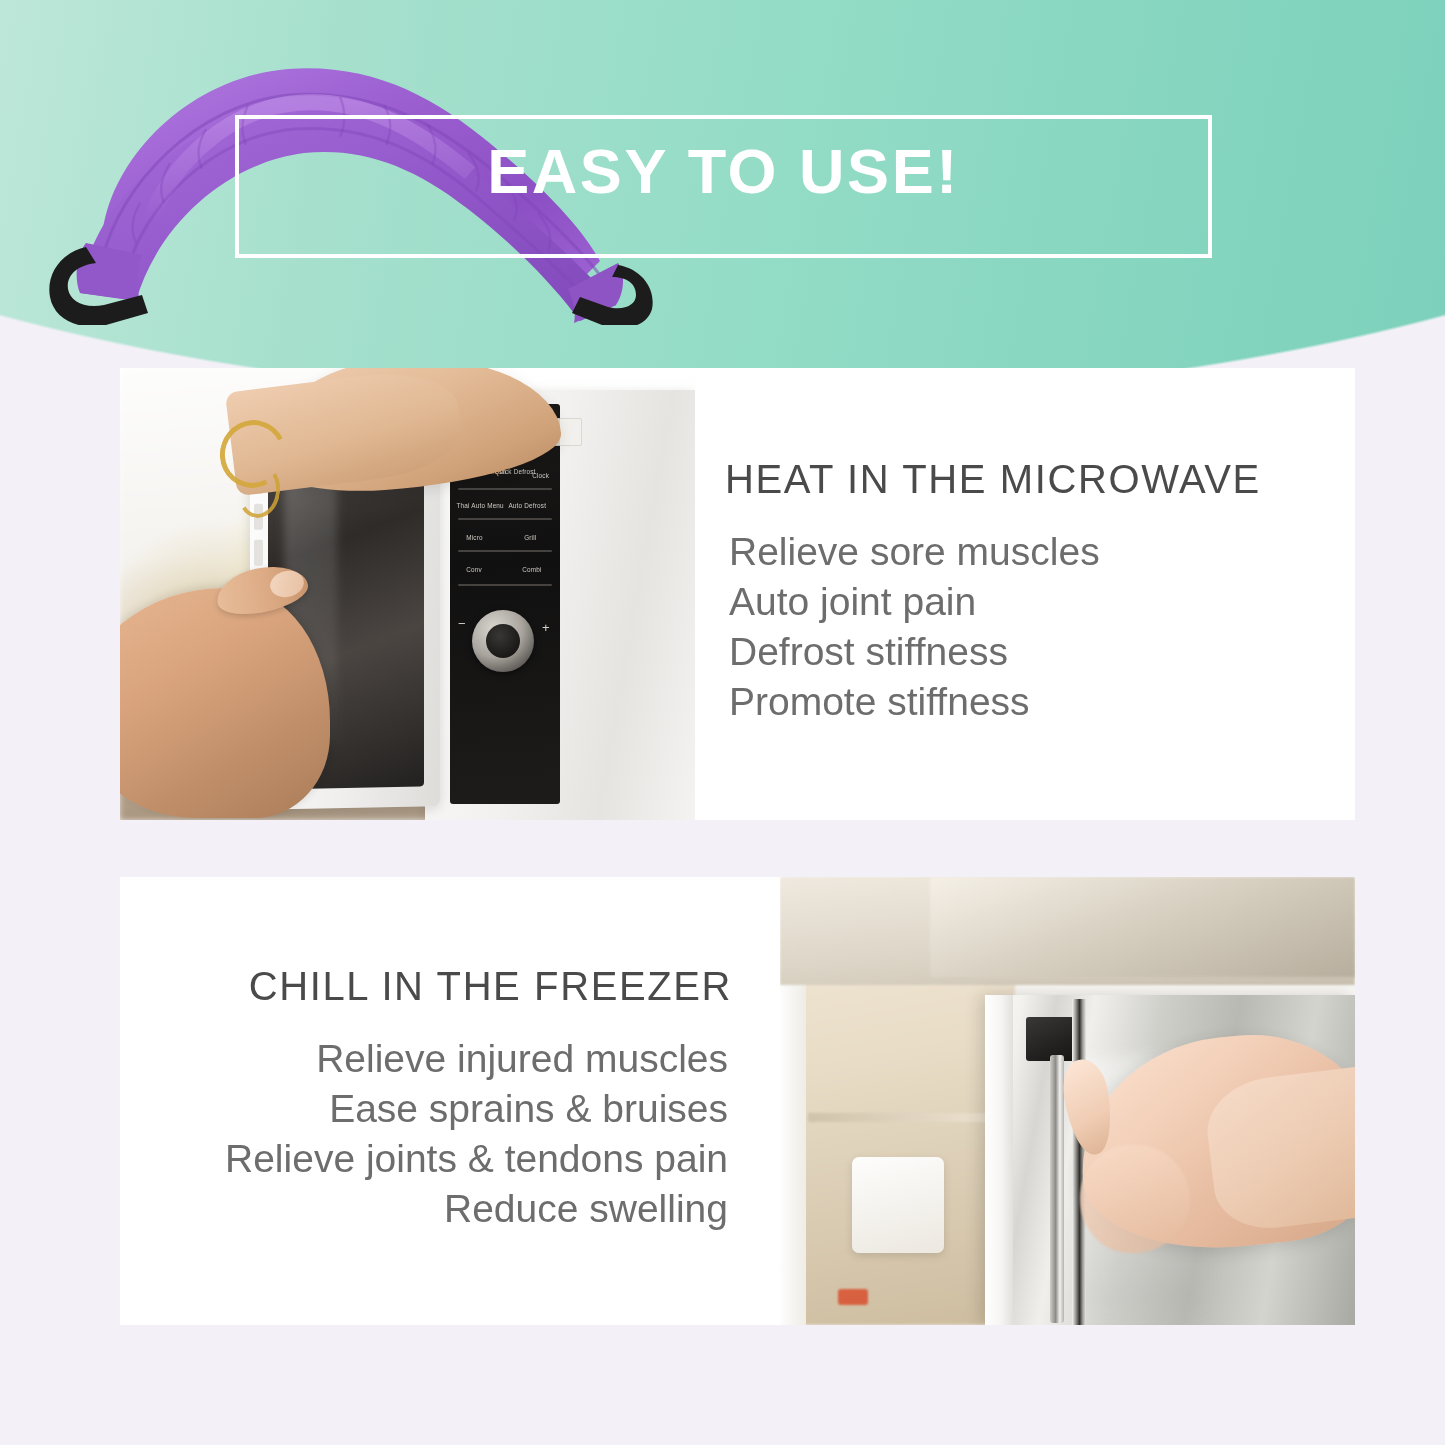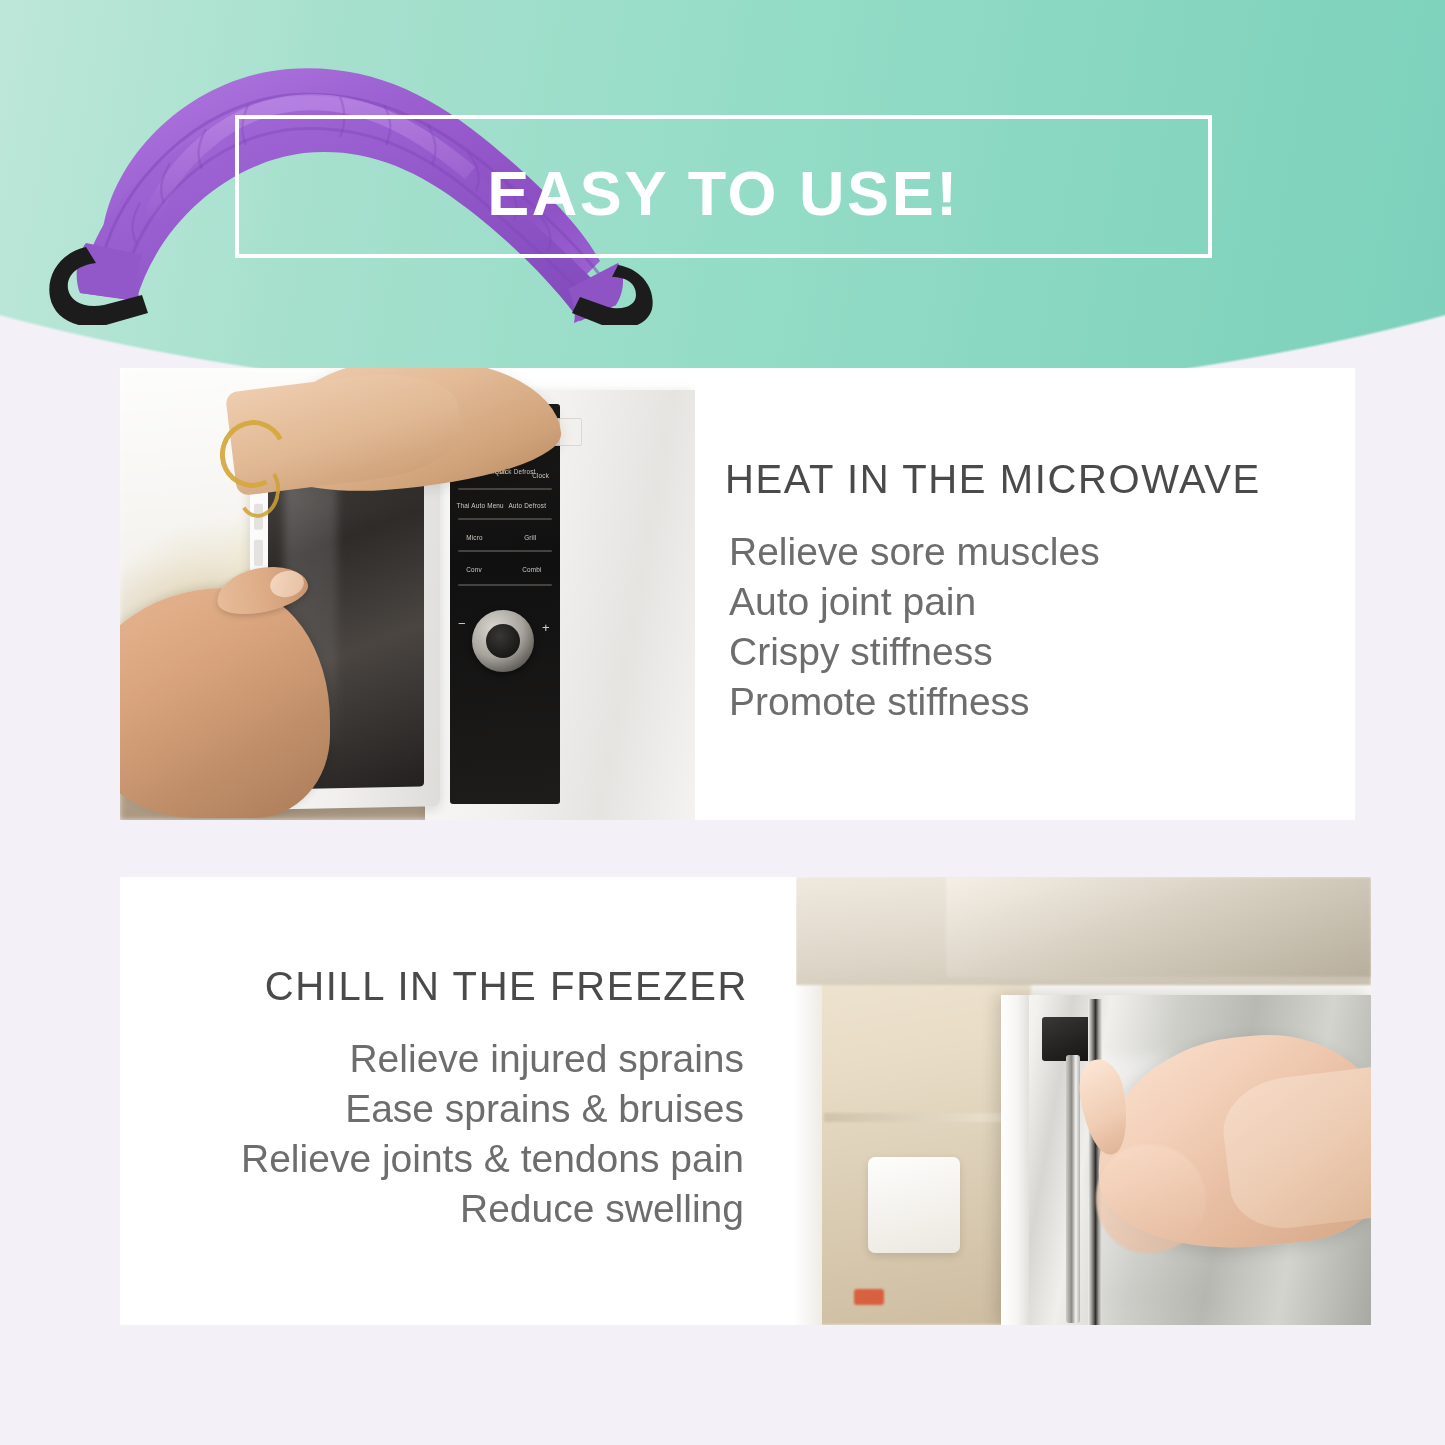--- a/index.html
+++ b/index.html
@@ -26,35 +26,35 @@
     position:absolute;left:0;top:0;width:1445px;height:300px;
     background:linear-gradient(100deg,#bde7d9 0%,#a6e0cd 22%,#93dcc6 52%,#85d5bf 78%,#7bd0bb 100%);
   }
 
   
   .header-frame{
     position:absolute;left:235px;top:115px;width:977px;height:143px;
     border:4px solid #ffffff;box-sizing:border-box;
   }
   .header-title{
-    position:absolute;left:235px;top:121px;width:977px;height:143px;
+    position:absolute;left:235px;top:99px;width:977px;height:143px;
     display:flex;align-items:center;justify-content:center;
     color:#ffffff;font-size:63px;font-weight:bold;letter-spacing:2.5px;
     white-space:nowrap;
   }
 
   
   .product{position:absolute;left:40px;top:25px;width:620px;height:300px;}
   .product svg{display:block;width:100%;height:100%;}
 
   
   .card{position:absolute;background:#ffffff;overflow:hidden;display:flex;}
 
   .card-top{left:120px;top:368px;width:1235px;height:452px;}
-  .card-bottom{left:120px;top:877px;width:1235px;height:448px;padding-left:16px;}
+  .card-bottom{left:120px;top:877px;width:1235px;height:448px;}
 
   .card-photo{position:relative;flex:0 0 auto;overflow:hidden;}
   .photo-top{width:575px;height:452px;}
   .photo-bottom{width:575px;height:448px;}
 
   .card-text{flex:1 1 auto;display:flex;flex-direction:column;justify-content:center;}
   .text-left{padding-left:30px;align-items:flex-start;text-align:left;}
   .text-right{padding-right:48px;align-items:flex-end;text-align:right;}
 
   .sec-head{
@@ -410,32 +410,32 @@
         <div class="mw-finger"></div>
         <div class="mw-nail"></div>
       </div>
     </div>
 
     <div class="card-text text-left">
       <div class="sec-head">HEAT IN THE MICROWAVE</div>
       <ul class="sec-list">
         <li>Relieve sore muscles</li>
         <li>Auto joint pain</li>
-        <li>Crispy stiffness</li>
+        <li>Defrost stiffness</li>
         <li>Promote stiffness</li>
       </ul>
     </div>
   </div>
 
   <div class="card card-bottom">
 
     <div class="card-text text-right">
       <div class="sec-head">CHILL IN THE FREEZER</div>
       <ul class="sec-list">
-        <li>Relieve injured sprains</li>
+        <li>Relieve injured muscles</li>
         <li>Ease sprains &amp; bruises</li>
         <li>Relieve joints &amp; tendons pain</li>
         <li>Reduce swelling</li>
       </ul>
     </div>
 
     <div class="card-photo photo-bottom">
       <div class="fz-scene">
         <div class="fz-interior"></div>
         <div class="fz-shelf" style="top:96px;"></div>

